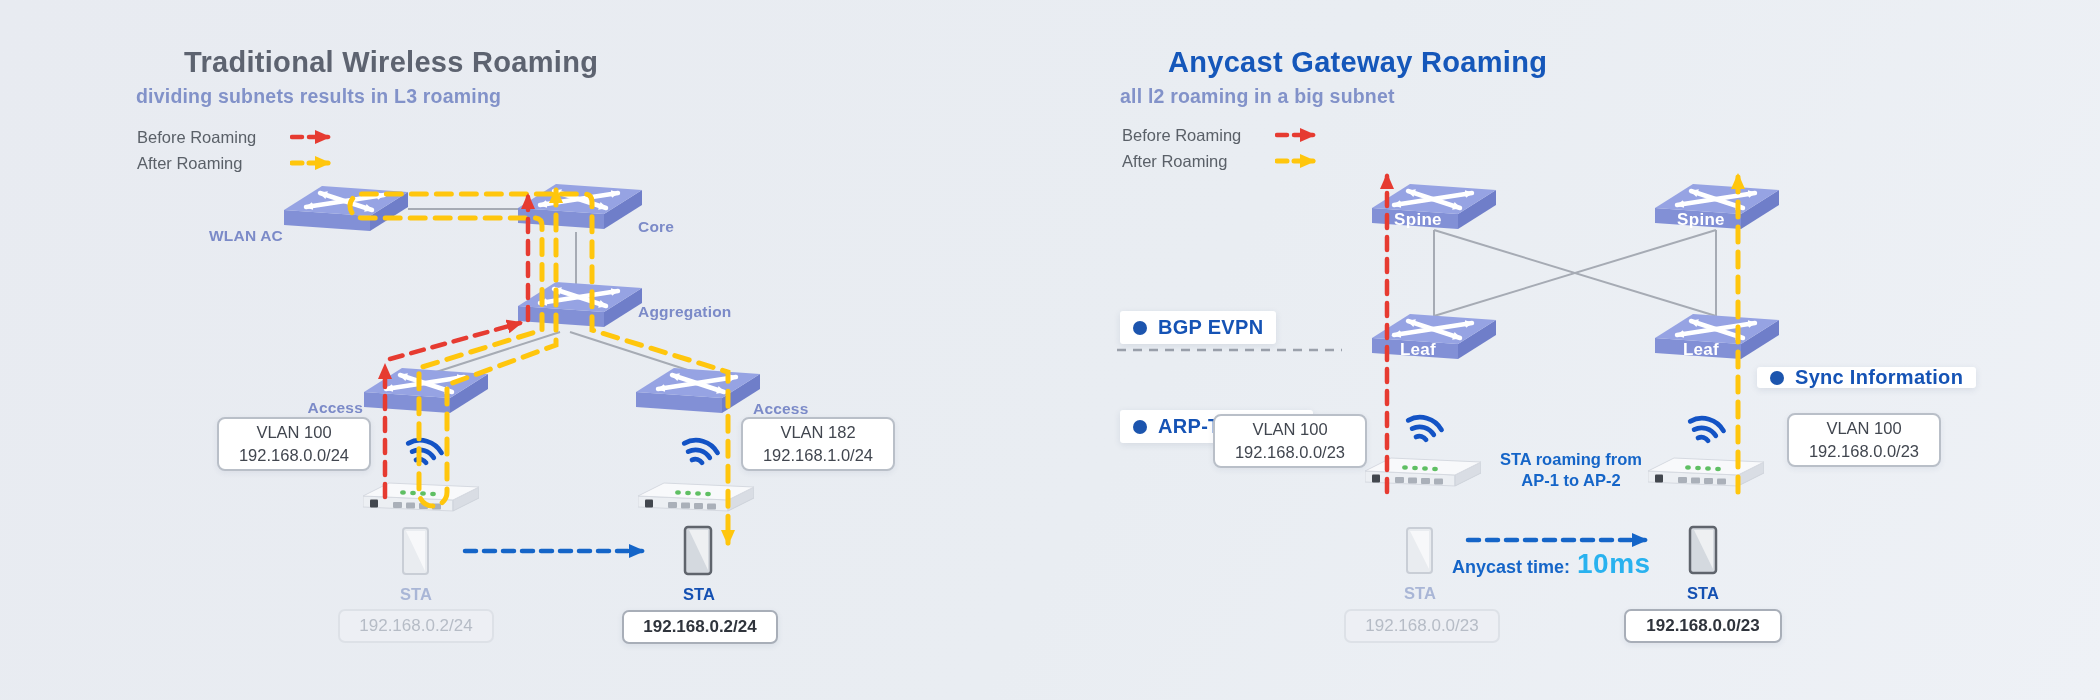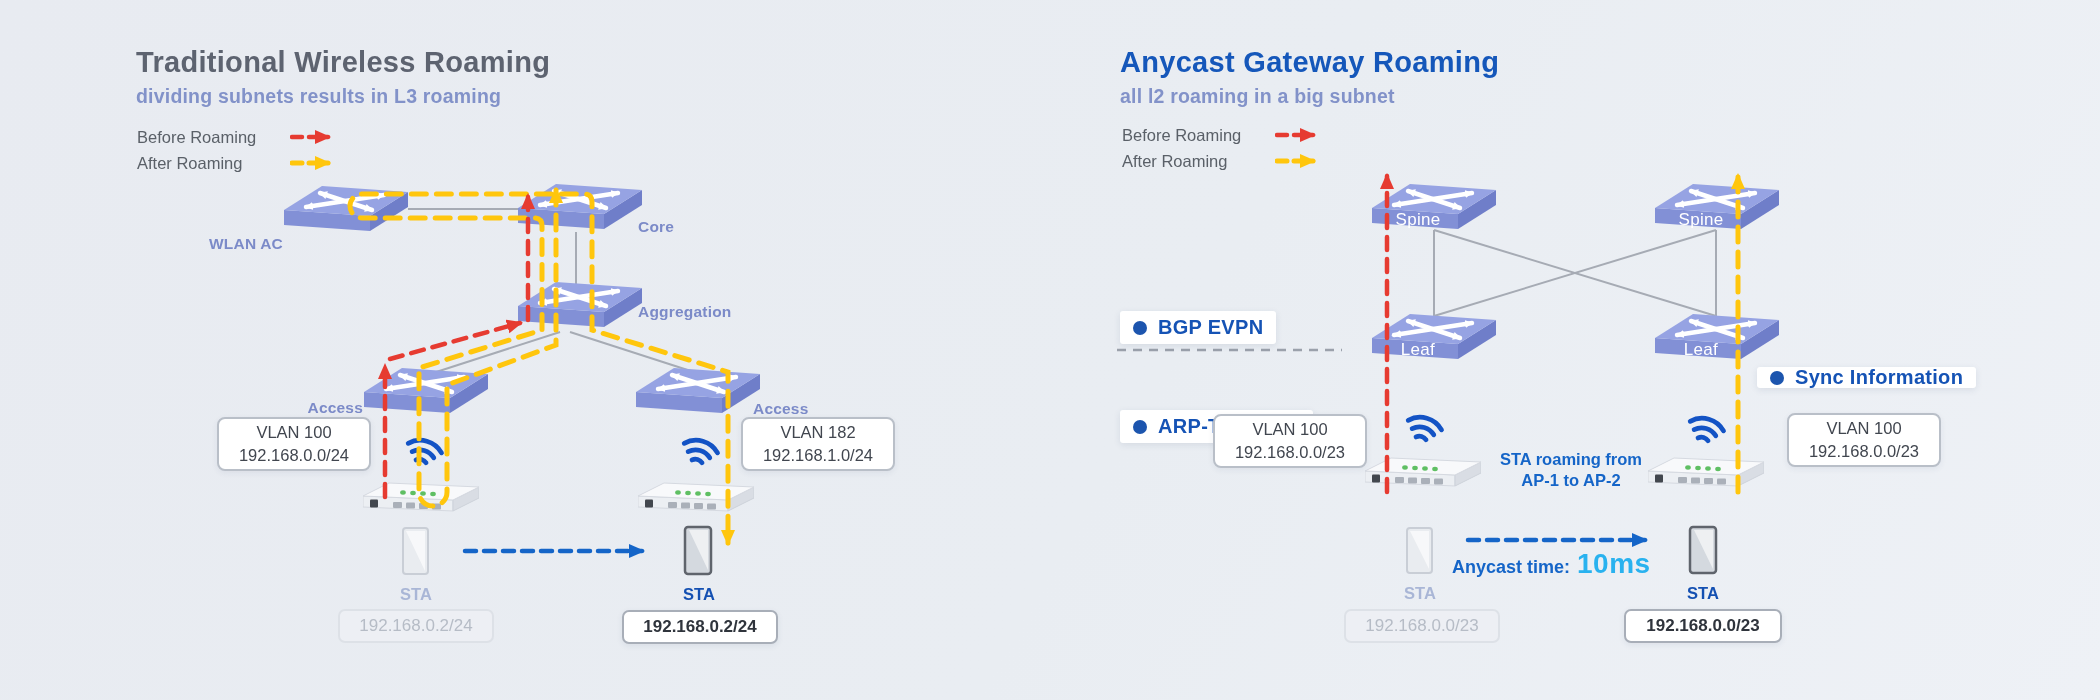--- a/index.html
+++ b/index.html
@@ -3,28 +3,28 @@
 <meta charset="utf-8">
 <style>
   html,body{margin:0;padding:0;background:#dfe3ea;}
   .canvas{
     position:relative;width:2100px;height:700px;overflow:hidden;
     background:linear-gradient(120deg,#e8ebf1 0%,#e9edf2 55%,#eef1f6 100%);
     font-family:"Liberation Sans",sans-serif;
   }
   .abs{position:absolute;}
   svg{display:block;}
-  .title{font-size:29px;font-weight:700;letter-spacing:.3px;}
+  .title{font-size:29px;font-weight:700;letter-spacing:.3px;margin-left:48px;}
   .title.gray{color:#5d6370;}
   .title.blue{color:#1557ba;}
   .subtitle{font-size:19.5px;font-weight:600;color:#8292c9;letter-spacing:.2px;}
   .legend-row{display:flex;align-items:center;height:26px;}
   .legend-label{font-size:16.5px;color:#5a6068;width:153px;}
   .node-label{font-size:15.5px;font-weight:700;color:#7b8ac8;letter-spacing:.2px;}
-  .fabric-label{font-size:17px;font-weight:400;color:#ffffff;text-align:center;letter-spacing:.3px;}
+  .fabric-label{font-size:17px;font-weight:700;color:#ffffff;text-align:center;letter-spacing:.3px;}
   .callout{
     display:flex;align-items:center;gap:11px;padding:0 13px;background:#ffffff;
     border-radius:3px;box-shadow:0 2px 7px rgba(40,60,100,.10);
     font-size:20px;font-weight:700;color:#1553b5;letter-spacing:.3px;white-space:nowrap;margin-top:48px;
   }
   .dot{width:14px;height:14px;border-radius:50%;background:#1c55ae;flex:0 0 auto;}
   .vlan-box{
     width:150px;height:50px;background:#ffffff;border:2px solid #b9bfc8;border-radius:8px;
     display:flex;flex-direction:column;justify-content:center;text-align:center;
     font-size:16.5px;color:#41464f;line-height:23px;box-shadow:0 2px 6px rgba(40,60,100,.07);
@@ -181,21 +181,21 @@
       </svg>
     </div>
     <div class="legend-row">
       <span class="legend-label">After Roaming</span>
       <svg width="56" height="14">
         <line x1="2" y1="7" x2="38" y2="7" stroke="#ffc60d" stroke-width="5" stroke-dasharray="10 7" stroke-linecap="round" marker-end="url(#my)"></line>
       </svg>
     </div>
   </div>
 
-  <div class="abs node-label" style="left:183px;top:235px;width:100px;text-align:right">WLAN AC</div>
+  <div class="abs node-label" style="left:183px;top:227px;width:100px;text-align:right">WLAN AC</div>
   <div class="abs node-label" style="left:638px;top:218px">Core</div>
   <div class="abs node-label" style="left:638px;top:303px">Aggregation</div>
   <div class="abs node-label" style="left:263px;top:399px;width:100px;text-align:right">Access</div>
   <div class="abs node-label" style="left:753px;top:400px">Access</div>
 
   <div class="abs vlan-box" style="left:217px;top:417px">
     <span>VLAN 100</span>
     <span>192.168.0.0/24</span>
   </div>
   <div class="abs vlan-box" style="left:741px;top:417px">

